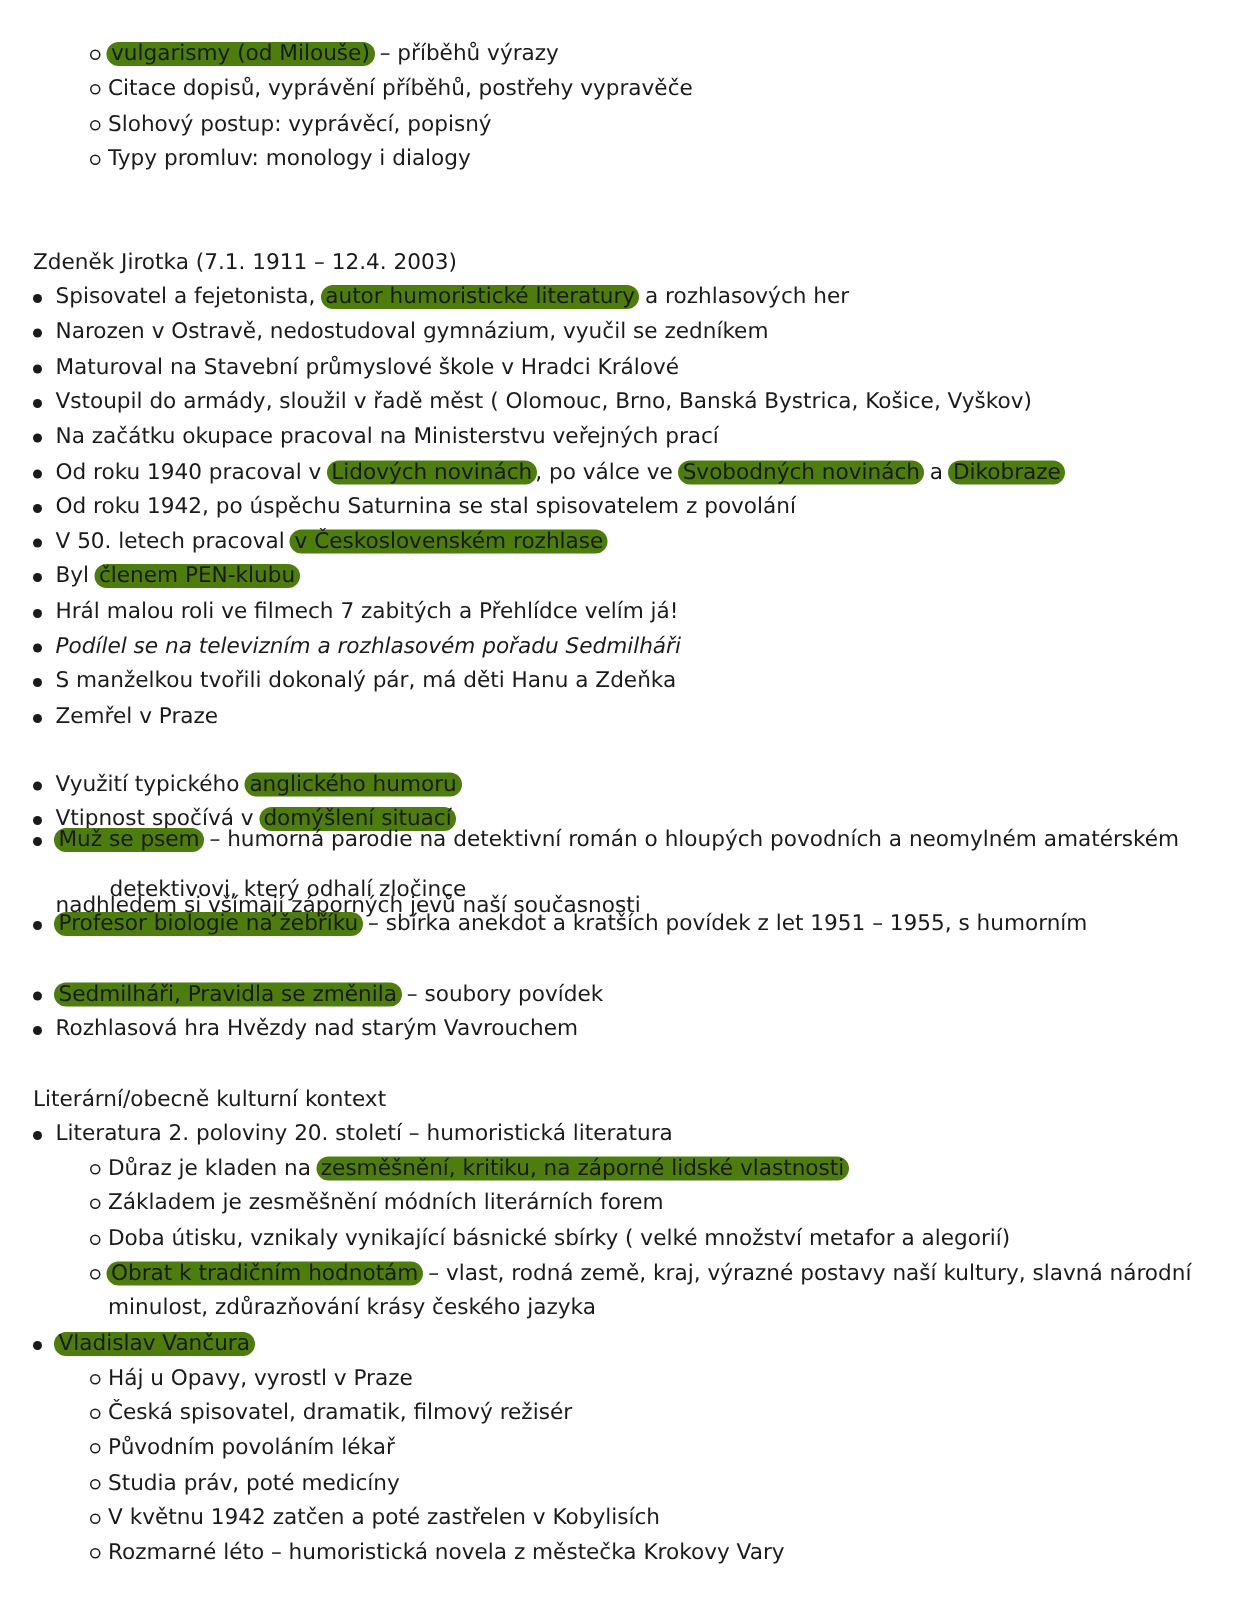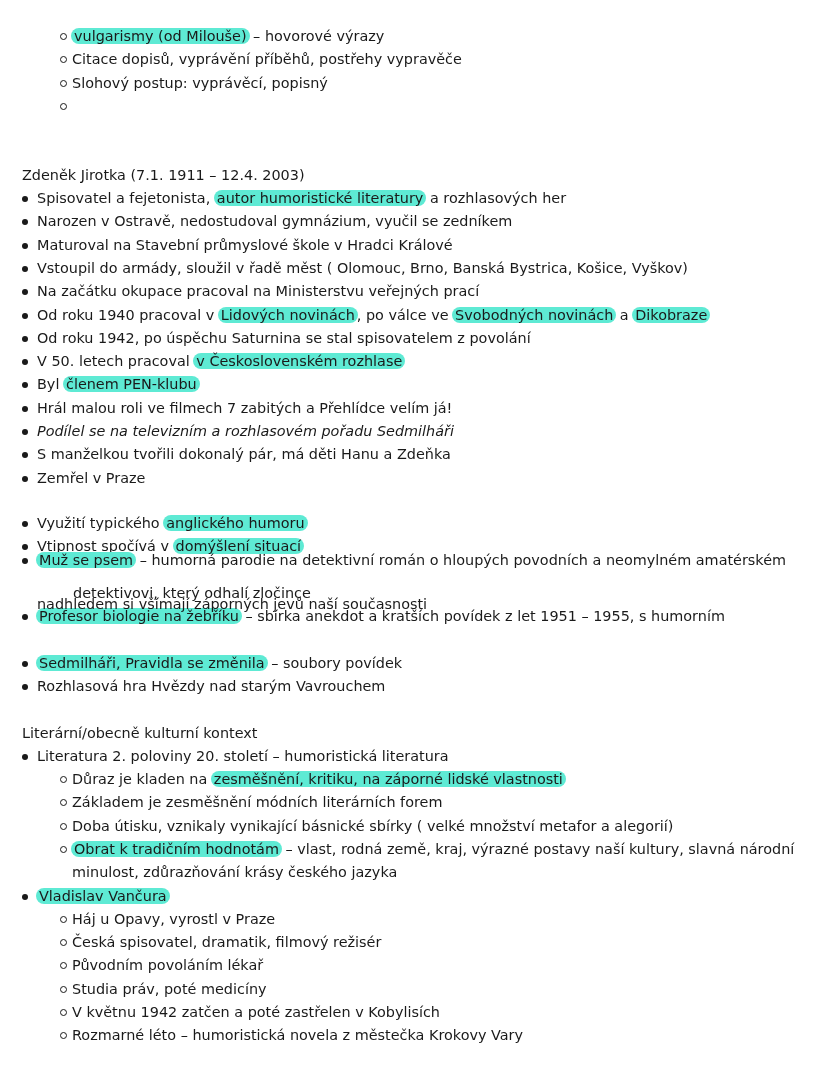--- a/index.html
+++ b/index.html
@@ -10,31 +10,31 @@
   }
   .doc { position: absolute; left: 0; top: 0; width: 828px; }
   .line { position: absolute; white-space: nowrap; line-height: 23px; height: 23px; }
   .heading { left: 22px; }
   .b1 { left: 22px; padding-left: 15px; }
   .b2 { left: 60px; padding-left: 12px; }
   .cont1 { left: 37px; }
   .cont2 { left: 72px; }
   .dot { position: absolute; left: 0; top: 9px; width: 6px; height: 6px; border-radius: 50%; background: #1a1a1a; }
   .ring { position: absolute; left: 0; top: 8px; width: 5px; height: 5px; border-radius: 50%; border: 1px solid #1a1a1a; background: #fff; }
-  .hl { background: #5eead4; border-radius: 8px; padding: 0 3px; margin: 0 -1px; }
+  .hl { background: #4d7c0f; border-radius: 8px; padding: 0 3px; margin: 0 -1px; }
 </style>
 </head>
 <body>
 
 <div class="doc">
   <div id="content">
-      <div class="line b2" style="top: 25px;"><span class="ring"></span><span class="hl">vulgarismy (od Milouše)</span><span> – hovorové výrazy</span></div>
+      <div class="line b2" style="top: 25px;"><span class="ring"></span><span class="hl">vulgarismy (od Milouše)</span><span> – příběhů výrazy</span></div>
       <div class="line b2" style="top: 48.3px;"><span class="ring"></span><span>Citace dopisů, vyprávění příběhů, postřehy vypravěče</span></div>
       <div class="line b2" style="top: 71.6px;"><span class="ring"></span><span>Slohový postup: vyprávěcí, popisný</span></div>
-      <div class="line b2" style="top: 94.9px;"><span class="ring"></span></div>
+      <div class="line b2" style="top: 94.9px;"><span class="ring"></span><span>Typy promluv: monology i dialogy</span></div>
       <div class="line heading" style="top: 164px;"><span>Zdeněk Jirotka (7.1. 1911 – 12.4. 2003)</span></div>
       <div class="line b1" style="top: 187px;"><span class="dot"></span><span>Spisovatel a fejetonista, </span><span class="hl">autor humoristické literatury</span><span> a rozhlasových her</span></div>
       <div class="line b1" style="top: 210.3px;"><span class="dot"></span><span>Narozen v Ostravě, nedostudoval gymnázium, vyučil se zedníkem</span></div>
       <div class="line b1" style="top: 233.6px;"><span class="dot"></span><span>Maturoval na Stavební průmyslové škole v Hradci Králové</span></div>
       <div class="line b1" style="top: 256.9px;"><span class="dot"></span><span>Vstoupil do armády, sloužil v řadě měst ( Olomouc, Brno, Banská Bystrica, Košice, Vyškov)</span></div>
       <div class="line b1" style="top: 280.2px;"><span class="dot"></span><span>Na začátku okupace pracoval na Ministerstvu veřejných prací</span></div>
       <div class="line b1" style="top: 303.5px;"><span class="dot"></span><span>Od roku 1940 pracoval v </span><span class="hl">Lidových novinách</span><span>, po válce ve </span><span class="hl">Svobodných novinách</span><span> a </span><span class="hl">Dikobraze</span></div>
       <div class="line b1" style="top: 326.8px;"><span class="dot"></span><span>Od roku 1942, po úspěchu Saturnina se stal spisovatelem z povolání</span></div>
       <div class="line b1" style="top: 350.1px;"><span class="dot"></span><span>V 50. letech pracoval </span><span class="hl">v Československém rozhlase</span></div>
       <div class="line b1" style="top: 373.4px;"><span class="dot"></span><span>Byl </span><span class="hl">členem PEN-klubu</span></div>

